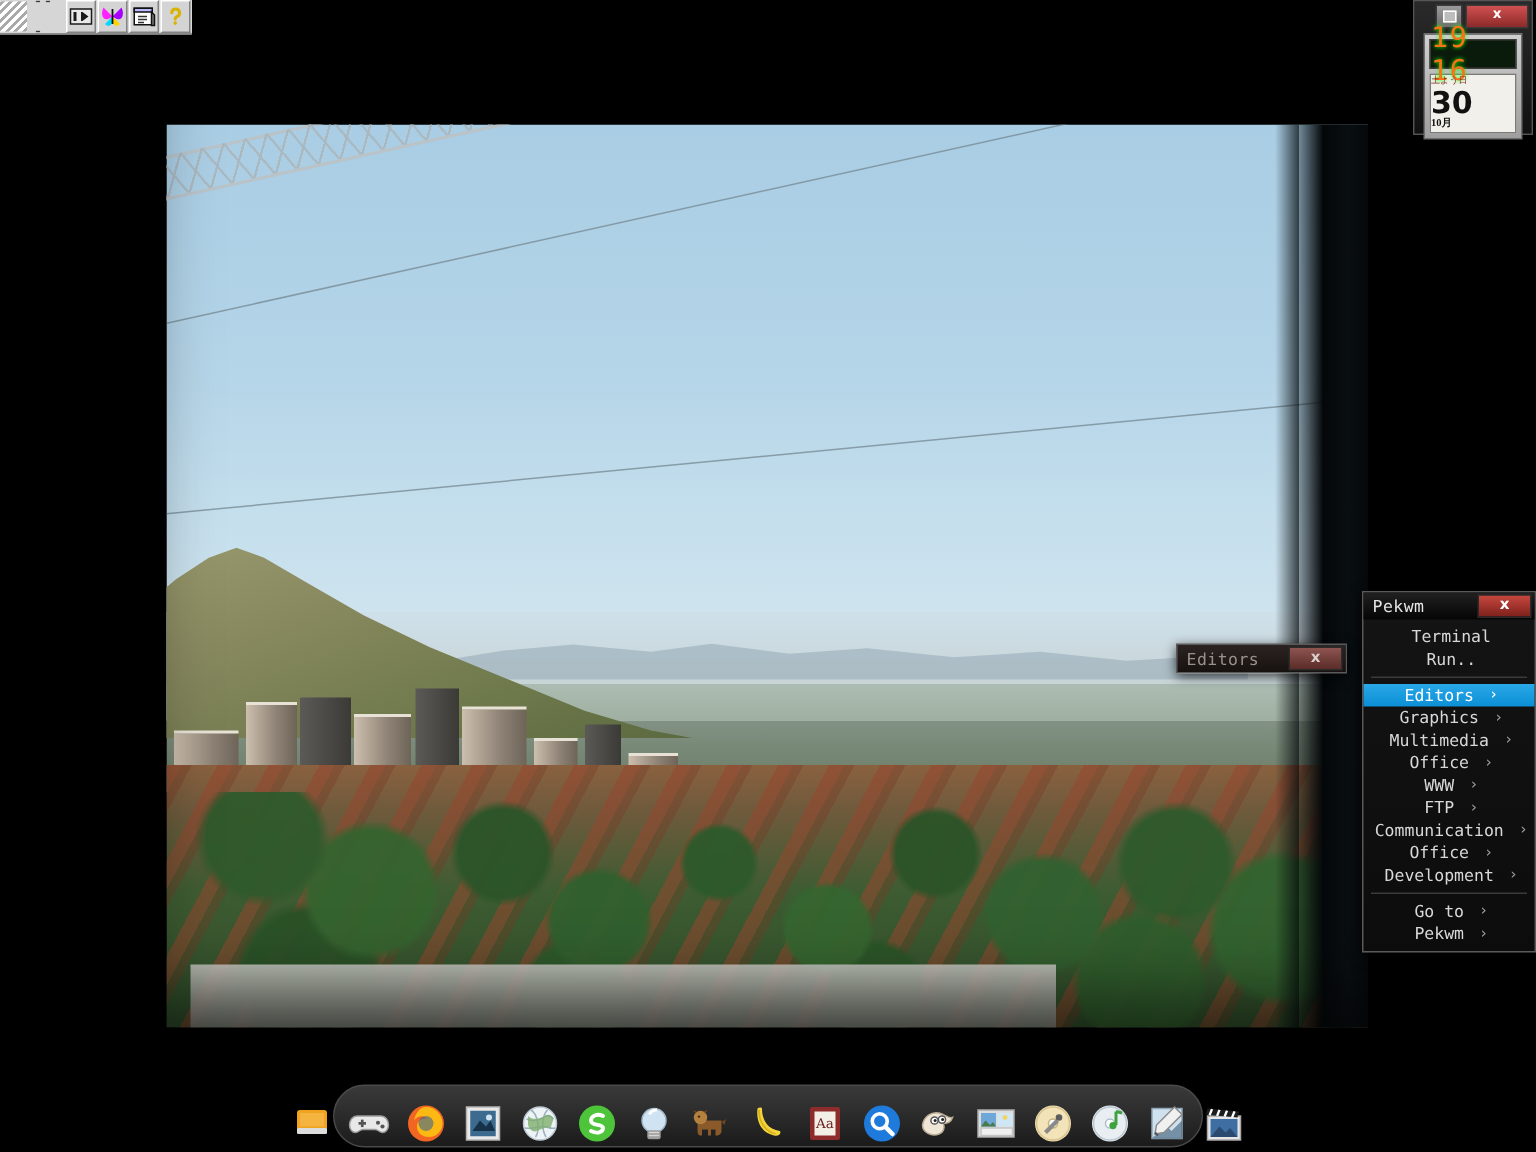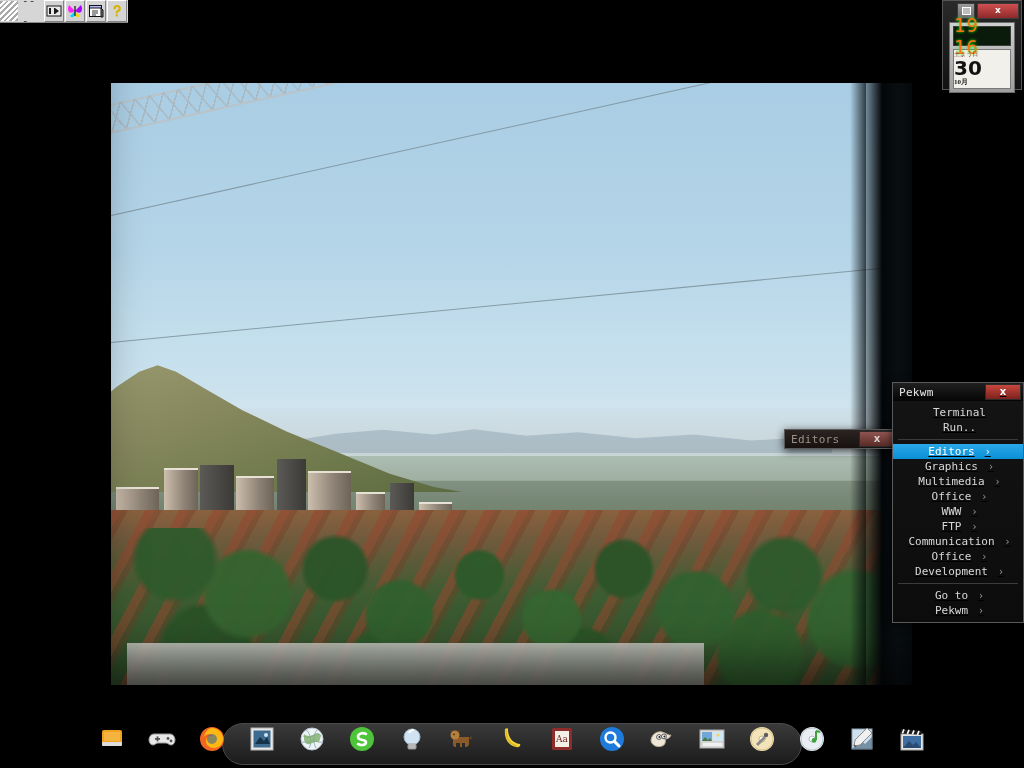--- a/index.html
+++ b/index.html
@@ -128,28 +128,28 @@
   .menu-tb.inactive .tb-x{background:linear-gradient(#8e5450,#5a2c28);color:#d9cfcc;}
   .menu-items{padding:4px 0 4px 0;}
   .mi{display:flex;align-items:center;justify-content:center;
       height:15px;padding:0 5px 0 8px;font-size:11px;color:#d8d8d8;
       font-family:"DejaVu Sans Mono",monospace;white-space:nowrap;}
   .mi.sel{background:linear-gradient(#2aa8e8,#0b8fd6);color:#fff;}
   .mi .arrow{font-size:10px;color:#9b9b9b;margin-left:10px;}
   .mi.sel .arrow{color:#fff;}
   .msep{height:1px;background:#3b3b3b;margin:4px 5px;}
 
-  #menu-root{right:0;top:382px;width:132px;text-decoration:underline;}
+  #menu-root{right:0;top:394px;width:116px;}
   #menu-editors{left:784px;top:429px;width:114px;}
 
   
   #dock{position:absolute;left:222px;top:723px;width:580px;height:42px;z-index:50;
         background:linear-gradient(#3a3a3a,#1b1b1b);
         border:1px solid #4a4a4a;border-radius:21px;
-        display:flex;align-items:flex-start;justify-content:center;gap:20px;
+        display:flex;align-items:flex-end;justify-content:center;gap:8px;
         padding:0 10px;box-sizing:border-box;}
   .dk{width:30px;height:30px;position:relative;flex:0 0 auto;}
   .dk svg{display:block;width:30px;height:30px;}
 </style>
 </head>
 <body>
 
 <div id="desktop">
 
   <div id="photo">

